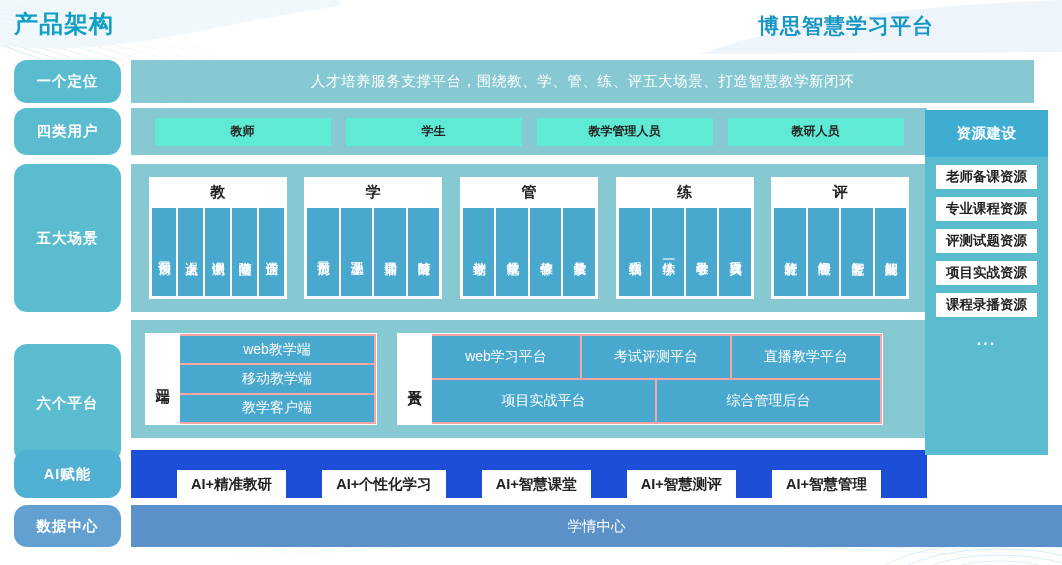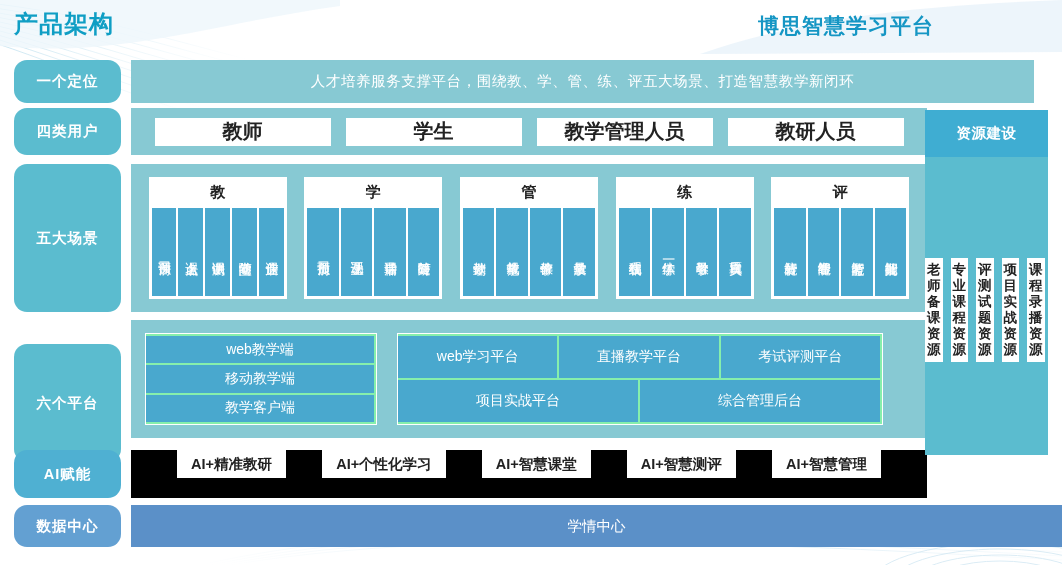--- a/index.html
+++ b/index.html
@@ -47,24 +47,24 @@
 
   
   #row-users{top:108px;width:1048px;height:47px;padding-left:33px;}
   #row-users .row-label{height:47px;}
   #row-users .row-body{
     width:796px;height:47px;
     display:flex;align-items:center;justify-content:space-around;
     padding:0 16px;box-sizing:border-box;
   }
   .user-chip{
-    background:#ffffff;color:#222;
+    background:#5eead4;color:#222;
     height:28px;min-width:144px;padding:0 16px;
     display:flex;align-items:center;justify-content:center;
-    font-size:20px;font-weight:bold;
+    font-size:12px;font-weight:bold;
   }
 
   
   #row-scenes{top:164px;width:1048px;height:148px;}
   #row-scenes .row-label{height:148px;}
   #row-scenes .row-body{
     width:796px;height:148px;
     display:flex;align-items:center;justify-content:space-evenly;
   }
   .scene-card{
@@ -90,22 +90,22 @@
 
   
   #row-platforms{top:320px;width:1048px;height:118px;}
   #row-platforms .row-label{height:118px;margin-top:24px;}
   #row-platforms .row-body{
     width:796px;height:118px;
     display:flex;align-items:center;
     padding:0 14px;box-sizing:border-box;gap:20px;
   }
   .plat-group{
-    background:#86efac;border:1px solid #ffffff;
-    display:flex;height:92px;box-sizing:border-box;flex-direction:column;
+    background:#fca5a5;border:1px solid #ffffff;
+    display:flex;height:92px;box-sizing:border-box;
   }
   .plat-side{
     width:34px;background:#ffffff;color:#222;
     display:flex;align-items:center;justify-content:center;
     font-size:14px;font-weight:bold;line-height:1.05;
     writing-mode:vertical-rl;text-orientation:upright;
   }
   .plat-cells{display:flex;flex-direction:column;gap:2px;padding:2px 2px 2px 0;box-sizing:border-box;}
   .plat-row{display:flex;gap:2px;flex:1 1 0;}
   .plat-cell{
@@ -117,22 +117,22 @@
   #plat-three .plat-cells{flex:1 1 auto;}
   #plat-three .plat-cell{flex:1 1 0;width:100%;}
   #plat-six{width:486px;}
   #plat-six .plat-cells{flex:1 1 auto;}
   #plat-six .plat-cell{flex:1 1 0;}
 
   
   #row-ai{top:450px;width:924px;height:48px;}
   #row-ai .row-label{height:48px;background:#4FB0D2;}
   #row-ai .row-body{
-    width:796px;height:48px;background:#000000;
-    display:flex;align-items:flex-start;justify-content:space-around;
+    width:796px;height:48px;background:#1d4ed8;
+    display:flex;align-items:flex-end;justify-content:space-around;
     padding:0 28px;box-sizing:border-box;
   }
   .ai-chip{
     background:#ffffff;color:#222;height:28px;padding:0 14px;
     display:flex;align-items:center;justify-content:center;
     font-size:14.5px;font-weight:bold;white-space:nowrap;
   }
 
   
   #row-data{top:505px;width:1048px;height:42px;}
@@ -148,21 +148,21 @@
     position:absolute;left:925px;top:110px;
     width:123px;height:345px;
     background:#5BBCCF;
     display:flex;flex-direction:column;align-items:center;
   }
   .res-head{
     width:123px;height:47px;background:#3FADD2;color:#fff;
     display:flex;align-items:center;justify-content:center;
     font-size:14.5px;font-weight:bold;letter-spacing:.5px;
   }
-  .res-items{flex:1 1 auto;width:100%;display:flex;
+  .res-items{flex:1 1 auto;width:100%;display:flex;flex-direction:column;
     align-items:center;justify-content:flex-start;padding-top:8px;box-sizing:border-box;gap:8px;}
   .res-chip{
     width:101px;background:#ffffff;color:#222;
     padding:4px 2px;box-sizing:border-box;
     text-align:center;font-size:13.5px;font-weight:bold;line-height:1.18;
   }
   .res-dots{
     width:100%;text-align:center;color:#ffffff;font-size:16px;
     font-weight:bold;letter-spacing:2px;margin-top:6px;
   }
@@ -301,22 +301,22 @@
           <div class="plat-cell">移动教学端</div>
           <div class="plat-cell">教学客户端</div>
         </div>
       </div>
 
       <div class="plat-group" id="plat-six">
         <div class="plat-side">六平台</div>
         <div class="plat-cells">
           <div class="plat-row">
             <div class="plat-cell">web学习平台</div>
+            <div class="plat-cell">考试评测平台</div>
             <div class="plat-cell">直播教学平台</div>
-            <div class="plat-cell">考试评测平台</div>
           </div>
           <div class="plat-row">
             <div class="plat-cell">项目实战平台</div>
             <div class="plat-cell">综合管理后台</div>
           </div>
         </div>
       </div>
 
     </div>
   </div>

